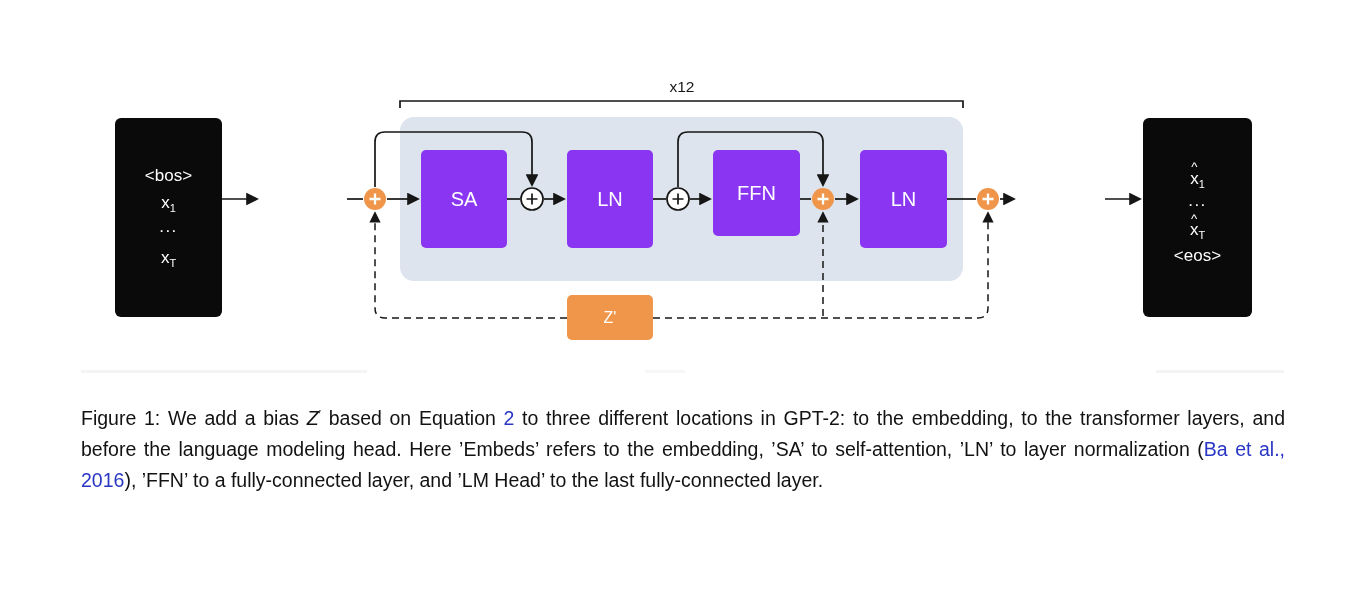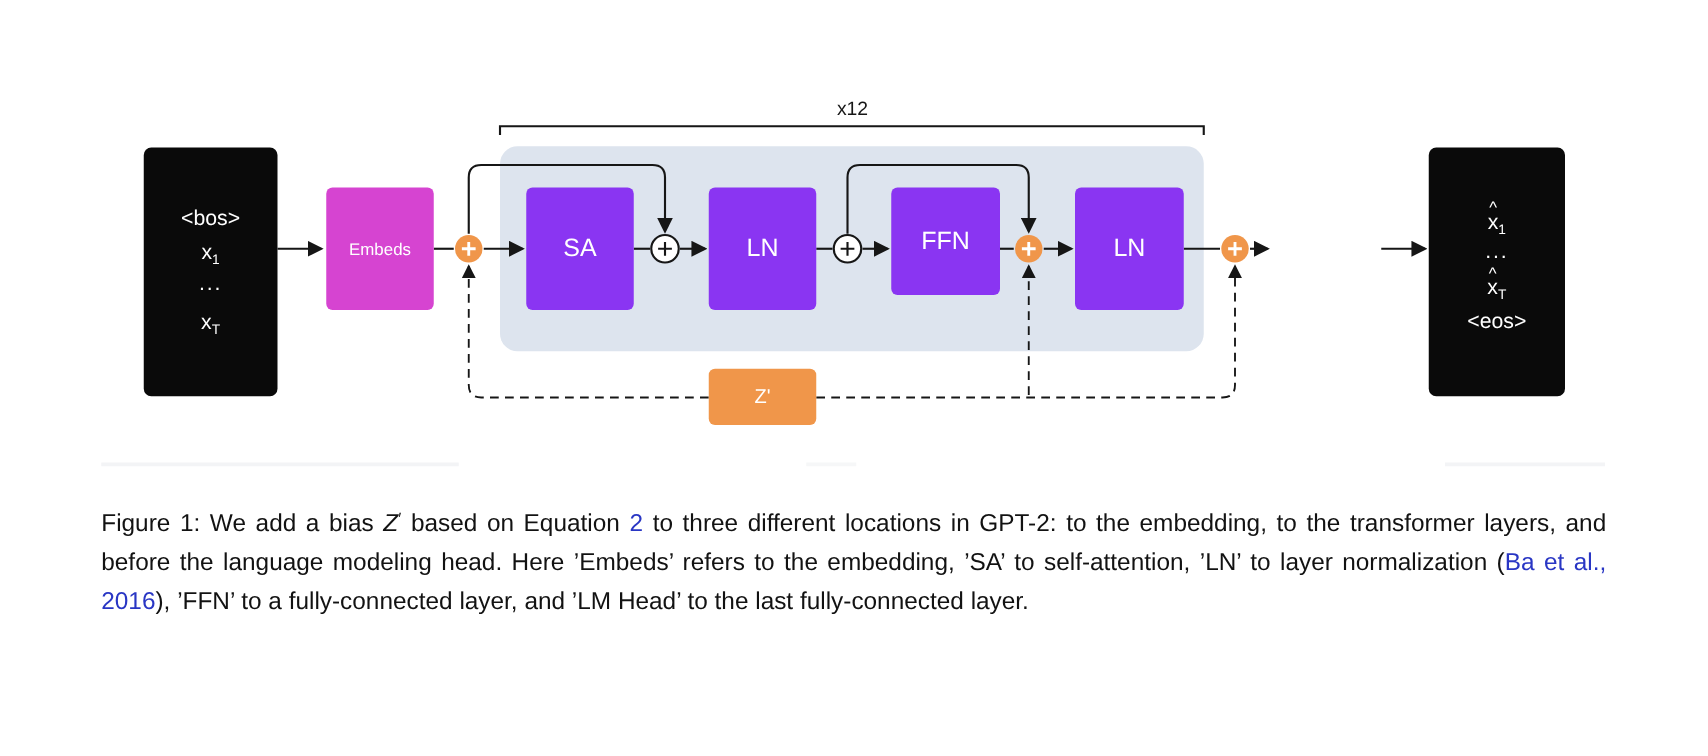--- a/index.html
+++ b/index.html
@@ -113,23 +113,20 @@
       </g>
     </svg>
 
     <div class="tok-box" id="in-box">
       <div class="tok">&lt;bos&gt;</div>
       <div class="tok"><span>x</span><sub>1</sub></div>
       <div class="tok dots">...</div>
       <div class="tok"><span>x</span><sub>T</sub></div>
     </div>
 
-    <div class="block magenta" id="embeds">
-        <span>Embeds</span>
-      </div>
     <div class="block purple" id="sa">
         <span>SA</span>
       </div>
     <div class="block purple" id="ln1">
         <span>LN</span>
       </div>
     <div class="block purple" id="ffn">
         <span>FFN</span>
       </div>
     <div class="block purple" id="ln2">

